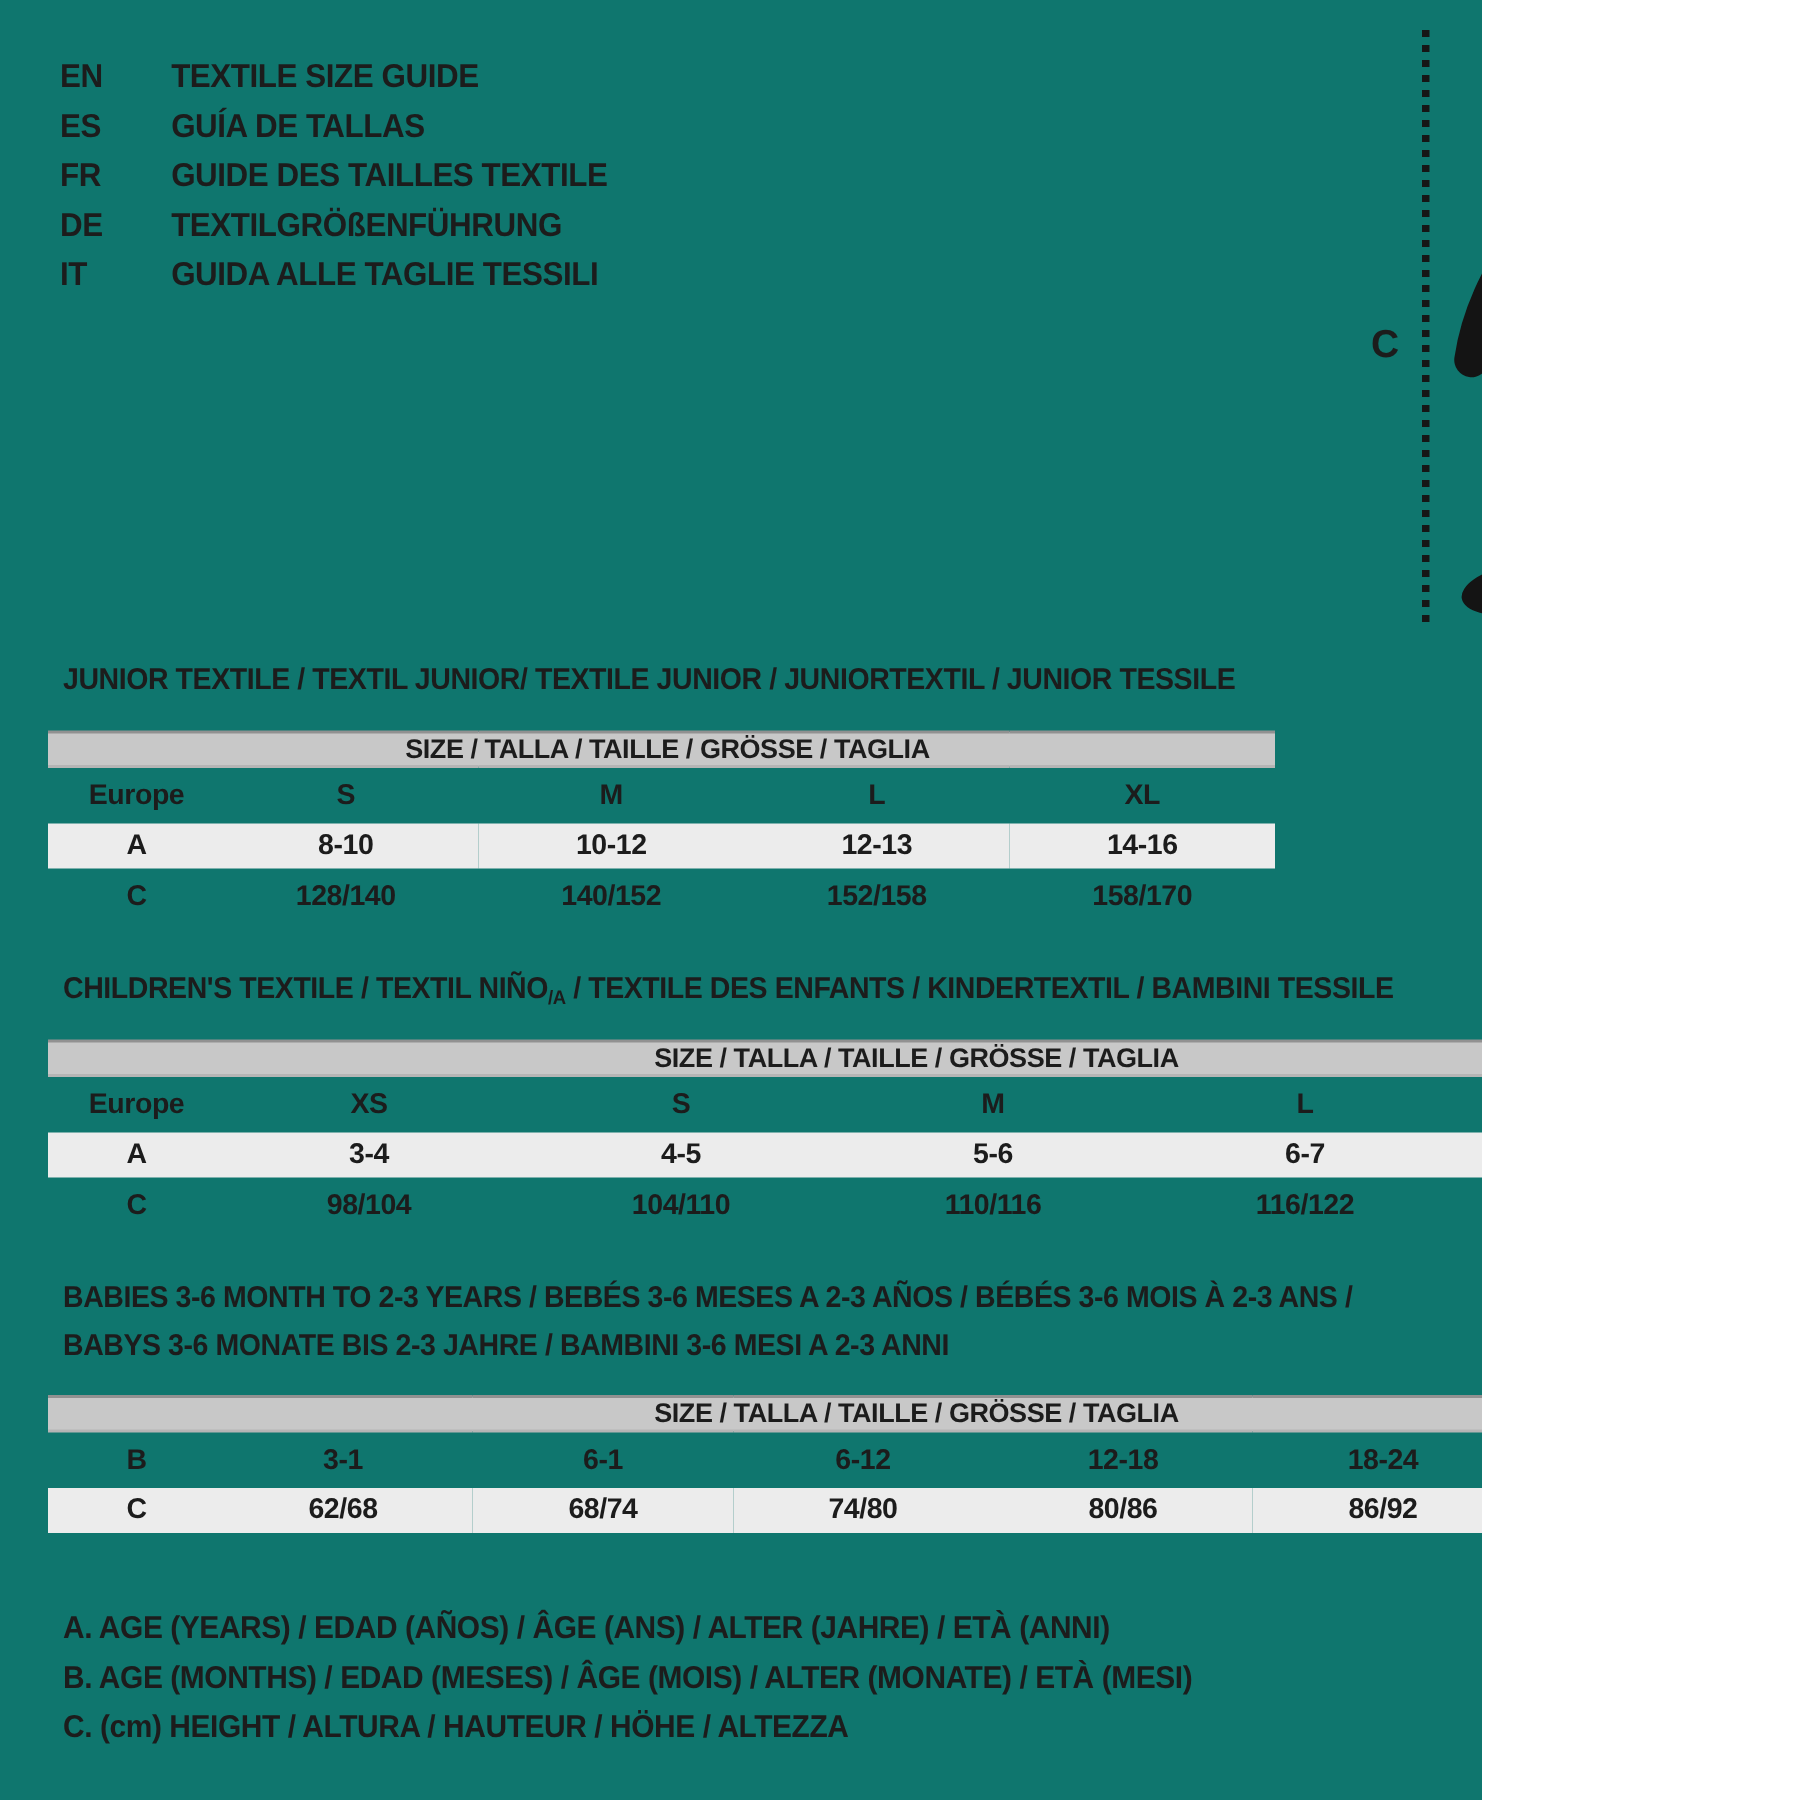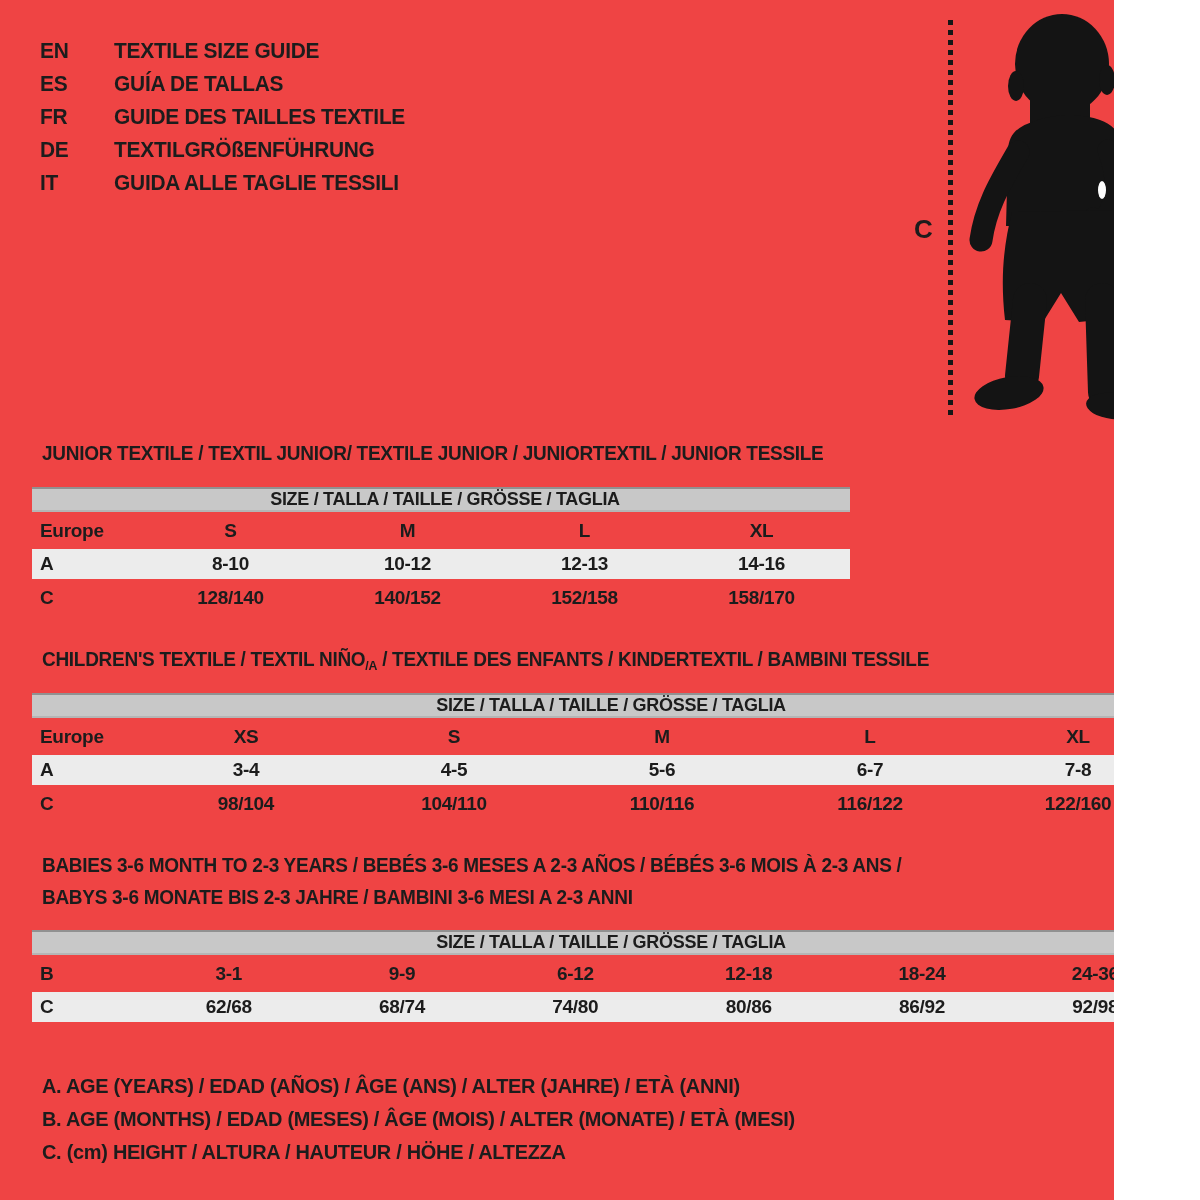--- a/index.html
+++ b/index.html
@@ -1,17 +1,17 @@
 <!DOCTYPE html>
 <html><head>
 <meta charset="utf-8">
 <style>
   html,body { margin:0; padding:0; background:#ffffff; }
   .canvas {
-    position:relative; width:1114px; height:1200px; background:#ef4444;
+    position:relative; width:988px; height:1200px; background:#0f766e;
     font-family:"Liberation Sans", sans-serif; font-weight:700; color:#1c1c1c;
     overflow:hidden;
   }
   
   .cond { transform:scaleX(0.95); transform-origin:0 0; white-space:nowrap; letter-spacing:-0.3px; }
 
   
   .lang-block { position:absolute; left:40px; top:34px; font-size:22px; }
   .lang-row { display:flex; line-height:33px; }
   .lang-code { width:78px; }
@@ -28,21 +28,21 @@
   .section-title { position:absolute; font-size:20px; line-height:32px; }
   .subsc { font-size:13px; vertical-align:-4px; }
 
   
   .size-table { position:absolute; border-collapse:collapse; table-layout:fixed; font-size:19px; letter-spacing:-0.3px; }
   .size-table td { padding:0; text-align:center; height:37px; font-weight:700; }
   .size-table tr.hdr td {
     background:#c8c8c8; border-top:2px solid #919191; border-bottom:2px solid #b5b5b5;
     height:21px; text-align:center; padding-left:8px; font-size:18px;
   }
-  .size-table td.rowlabel { text-align:left; padding-left:8px; }
+  .size-table td.rowlabel { text-align:center; padding-left:8px; }
   .size-table tr.alt td { background:#ececec; height:30px; }
 
   
   .legend { position:absolute; left:42px; top:1069px; font-size:21px; line-height:33px; }
 </style>
 </head>
 <body>
 
 <div class="canvas">
 
@@ -183,21 +183,21 @@
         <col>
         <col>
       </colgroup>
     <tbody>
         <tr class="hdr">
       <td colspan="7">SIZE / TALLA / TAILLE / GRÖSSE / TAGLIA</td>
     </tr>
     <tr>
       <td class="rowlabel">B</td>
       <td>3-1</td>
-      <td>9-9</td>
+      <td>6-1</td>
       <td>6-12</td>
       <td>12-18</td>
       <td>18-24</td>
       <td>24-36</td>
     </tr>
     <tr class="alt">
       <td class="rowlabel">C</td>
       <td>62/68</td>
       <td>68/74</td>
       <td>74/80</td>

